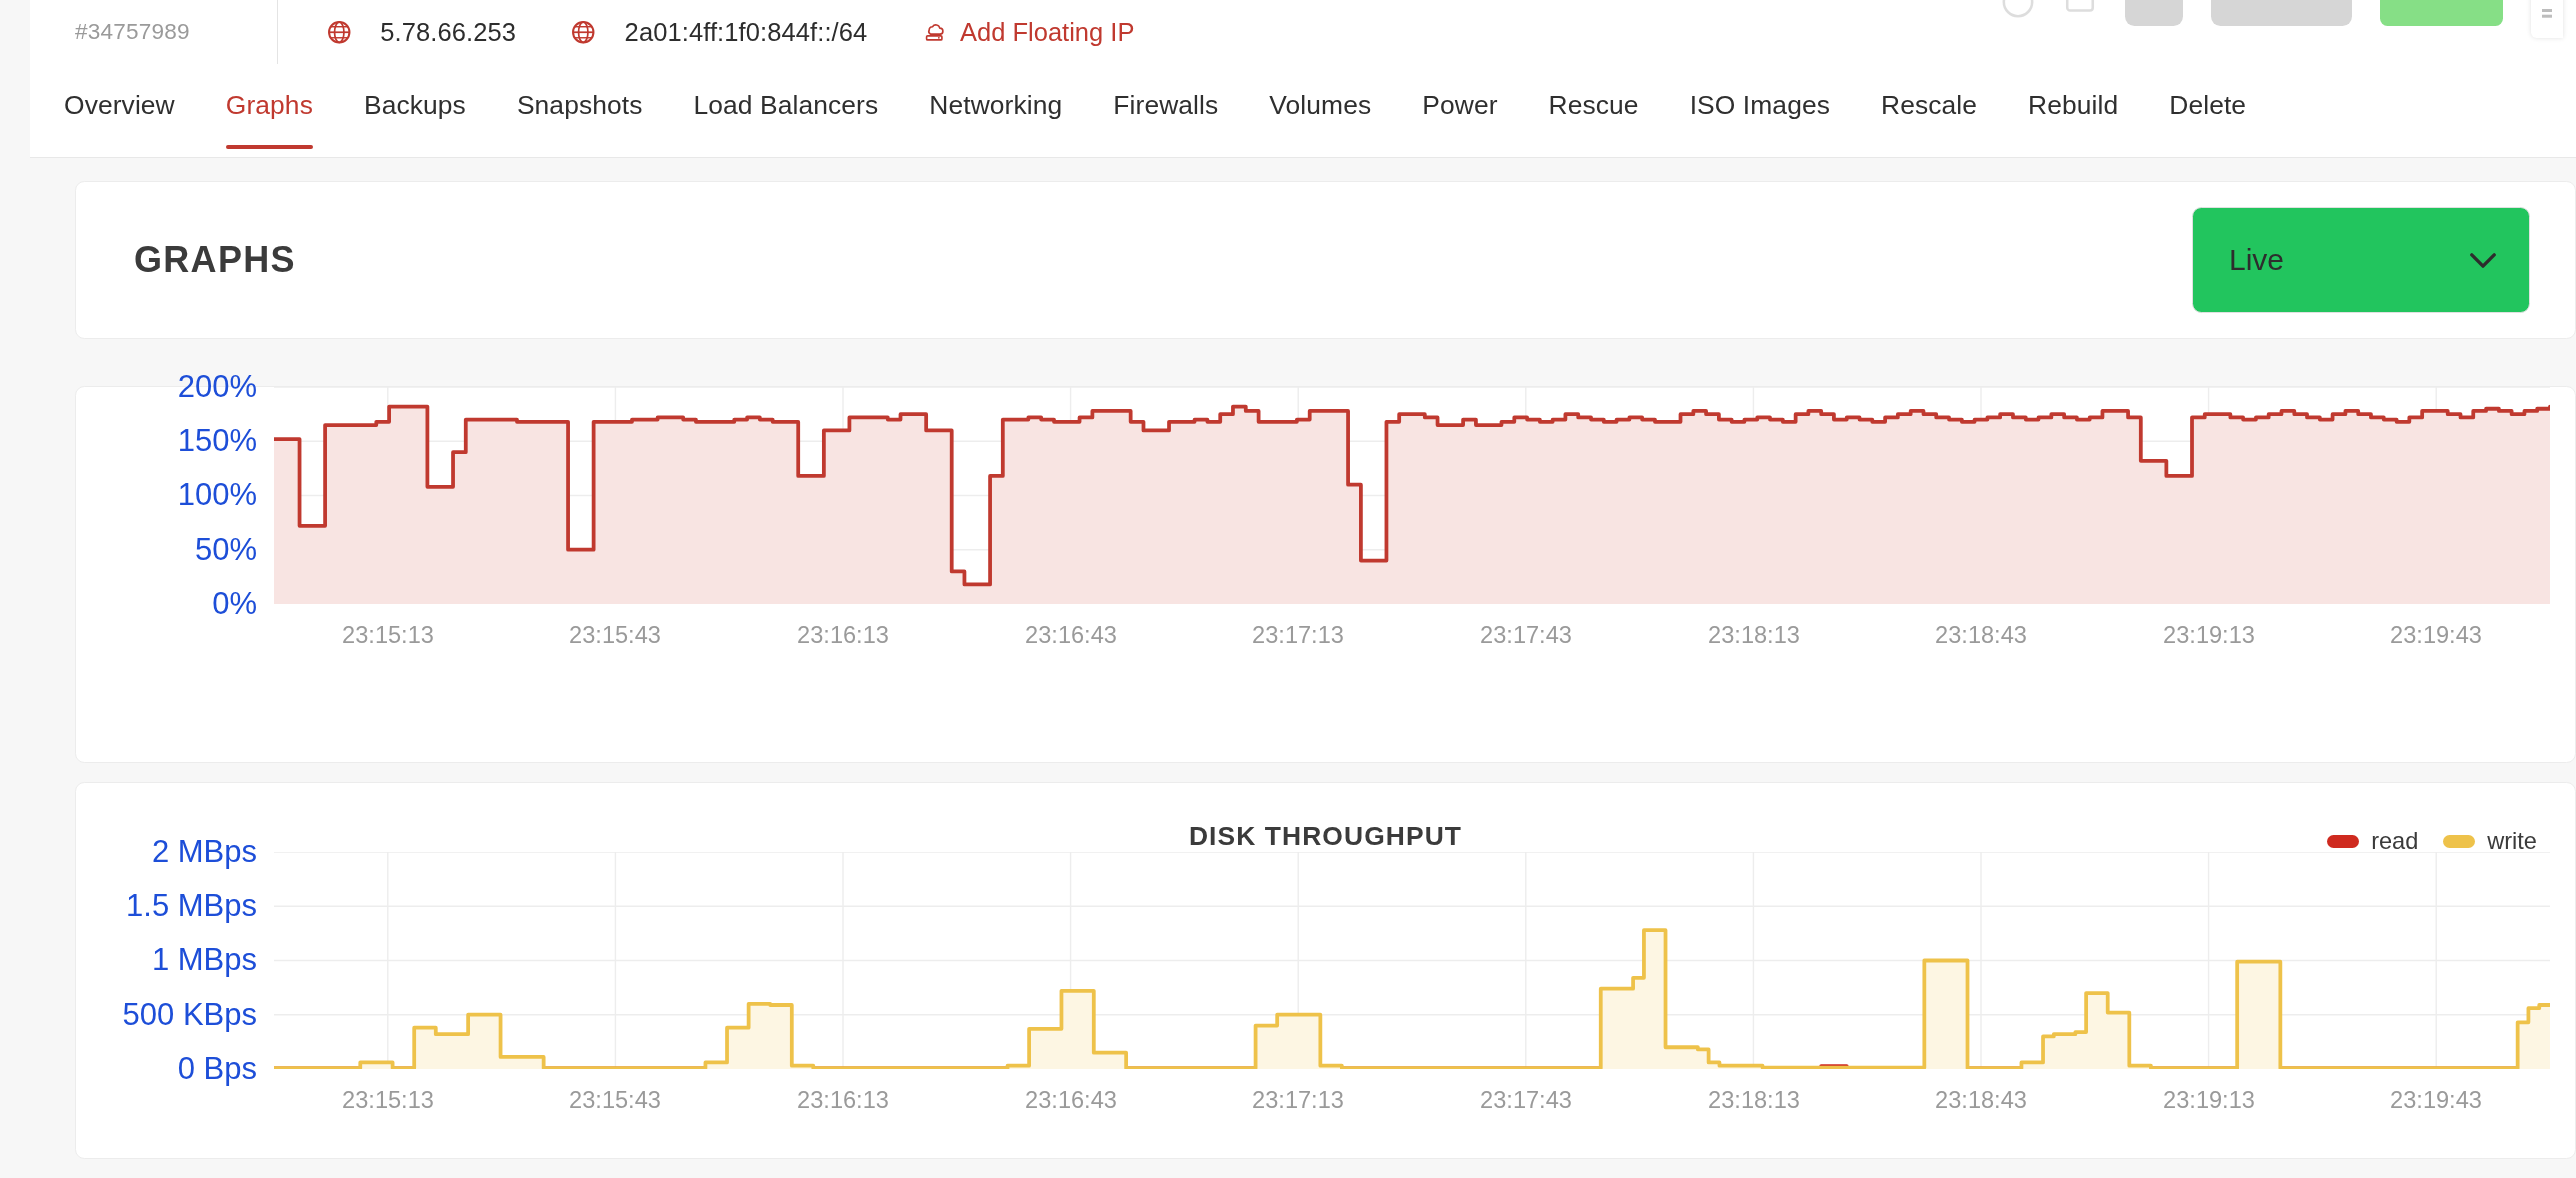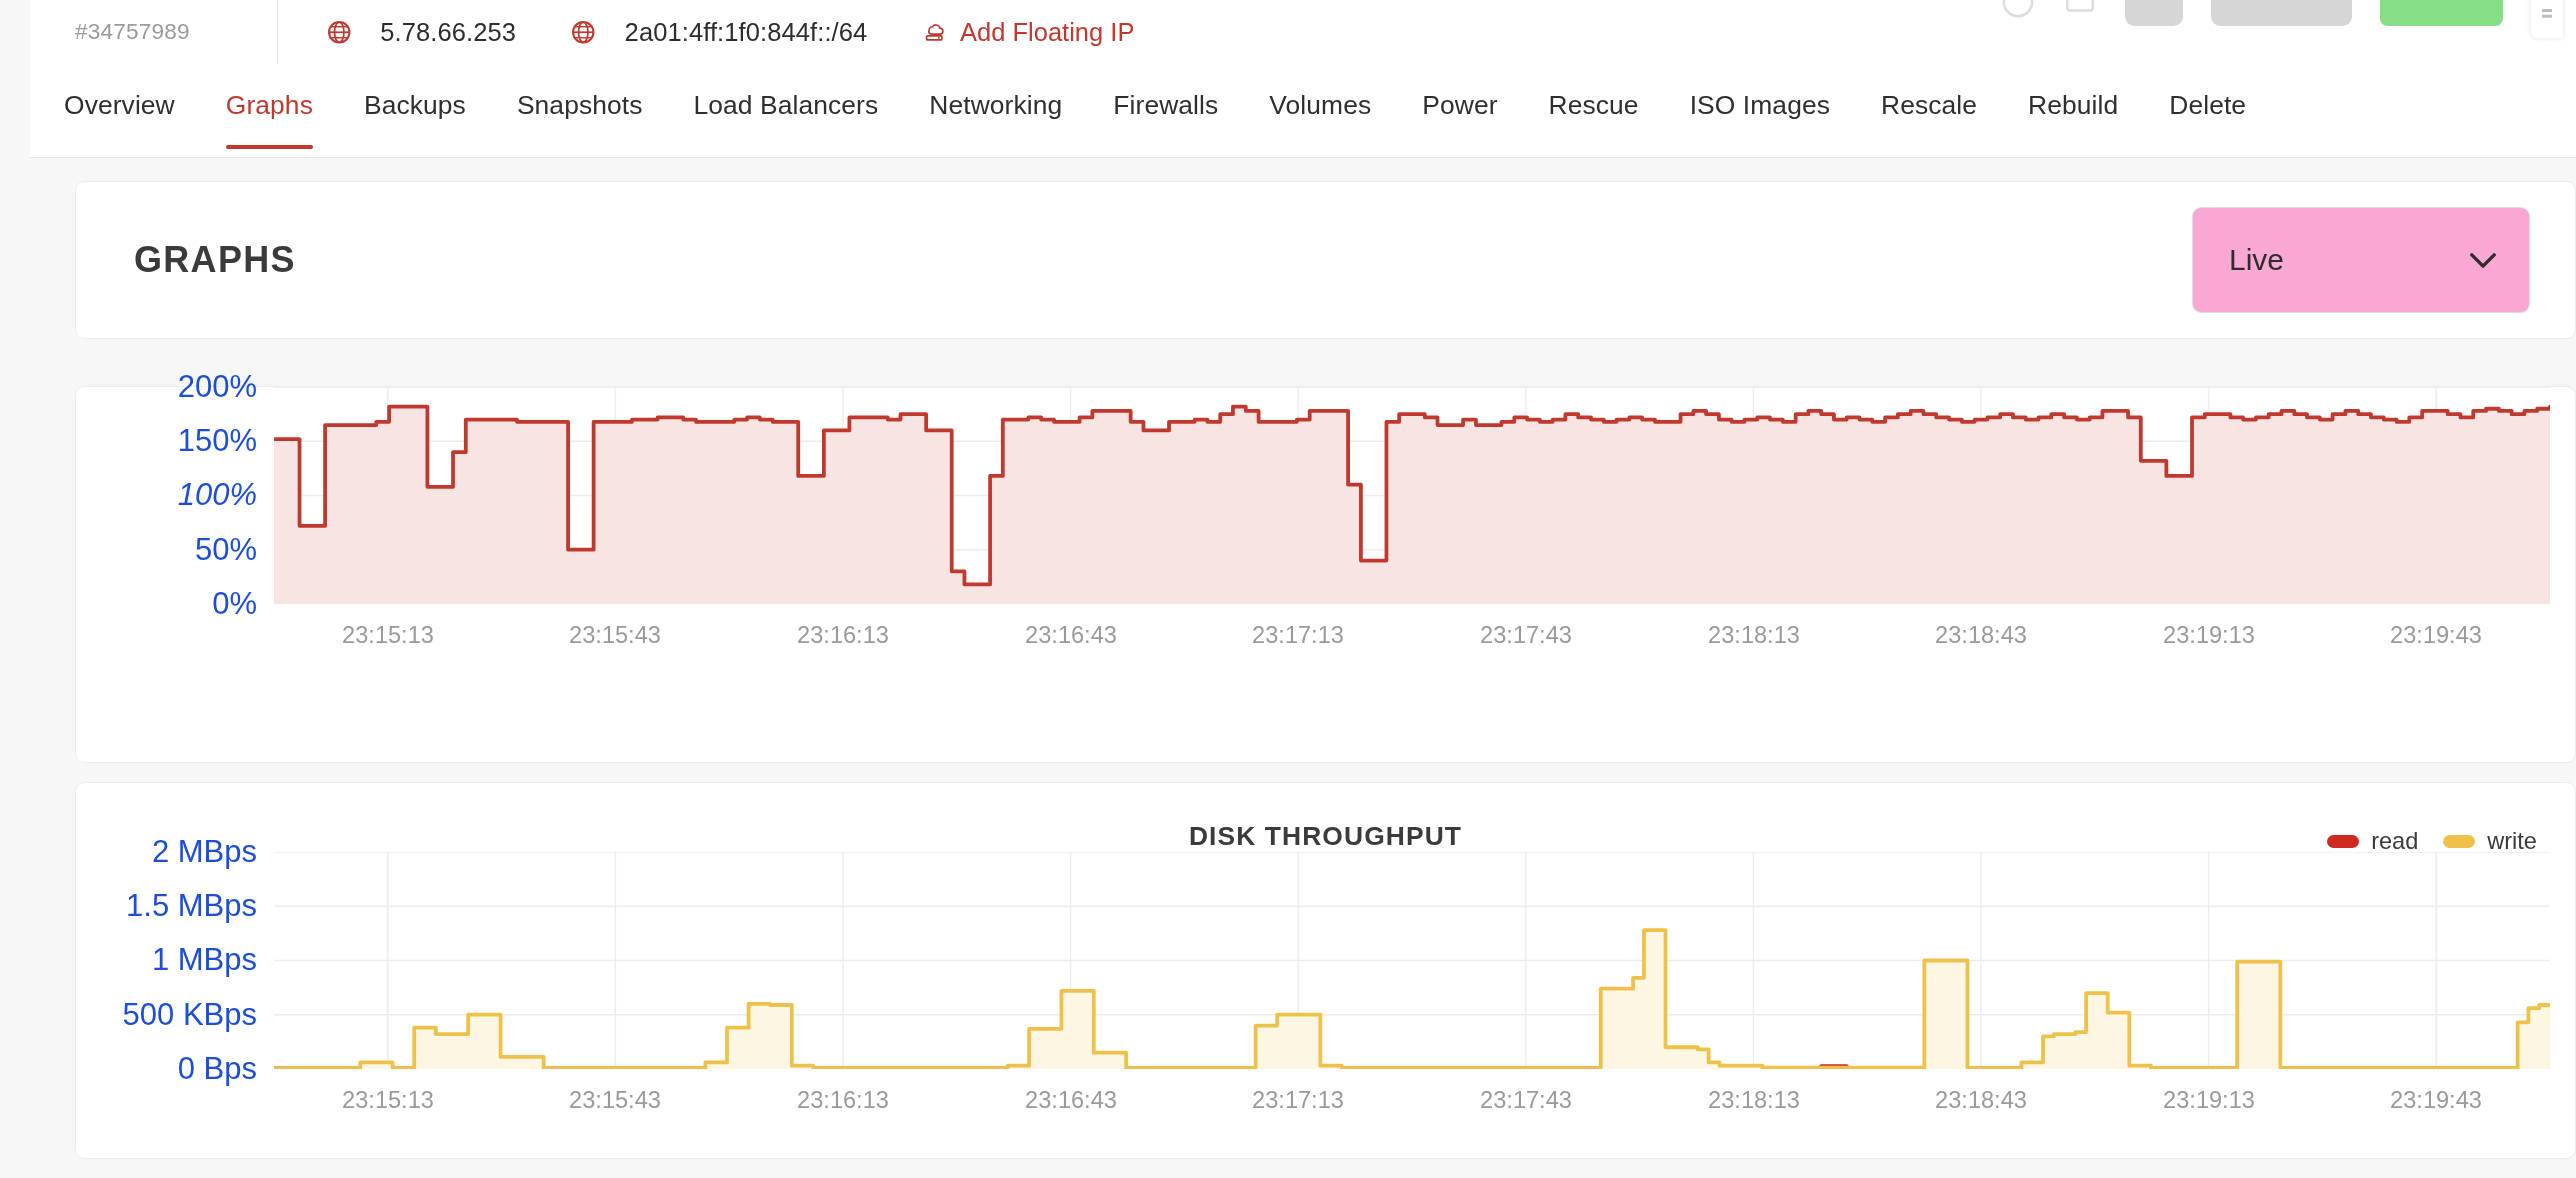--- a/index.html
+++ b/index.html
@@ -76,21 +76,21 @@
   }
 
   
   .card-head { top: 21px; height: 158px; }
   .card-head-inner { display: flex; align-items: center; height: 100%; padding: 0 45px 0 58px; }
   .graphs-title {
     font-size: 36px; font-weight: bold; color: #3b3b3b; letter-spacing: 1.3px;
   }
   .range-select {
     margin-left: auto; width: 338px; height: 106px; border: 0.9px solid #e0e0e0;
-    border-radius: 9.4px; background: #f9a8d4; display: flex; align-items: center;
+    border-radius: 9.4px; background: #22c55e; display: flex; align-items: center;
     padding: 0 32px 0 36px; cursor: pointer;
   }
   .range-select .val { font-size: 30px; color: #2d2d2d; }
   .chev { margin-left: auto; width: 28px; height: 17px; }
 
   
   .card-cpu  { top: 226px; height: 377px; }
   .card-disk { top: 622px; height: 377px; }
 
   .chart-title {
@@ -209,21 +209,21 @@
           </svg>
         </div>
       </div>
     </div>
 
     <div class="card card-cpu">
       <div class="plotbox" id="plot-0">
         <div class="ylabels">
             <div class="ylab" style="top: 217px;">0%</div>
             <div class="ylab" style="top: 163px;">50%</div>
-            <div class="ylab" style="top: 108px; font-style: italic;">100%</div>
+            <div class="ylab" style="top: 108px;">100%</div>
             <div class="ylab" style="top: 54px;">150%</div>
             <div class="ylab" style="top: 0px;">200%</div>
           </div>
         <div class="xlabels">
             <div class="xlab" style="left: 312px;">23:15:13</div>
             <div class="xlab" style="left: 539px;">23:15:43</div>
             <div class="xlab" style="left: 767px;">23:16:13</div>
             <div class="xlab" style="left: 995px;">23:16:43</div>
             <div class="xlab" style="left: 1222px;">23:17:13</div>
             <div class="xlab" style="left: 1450px;">23:17:43</div>

